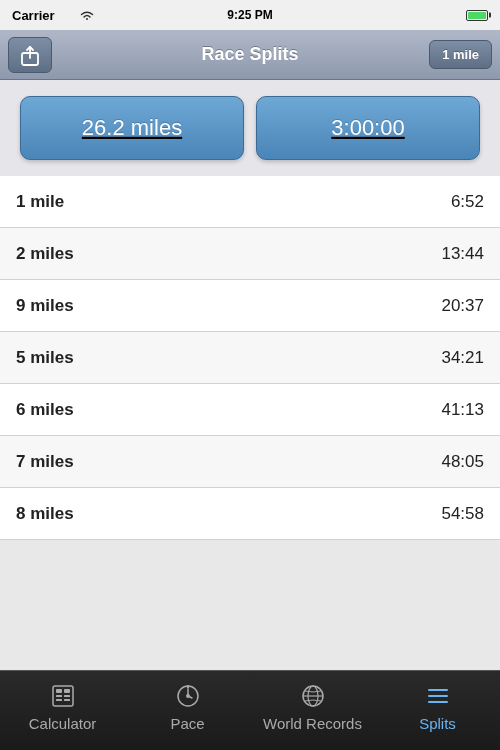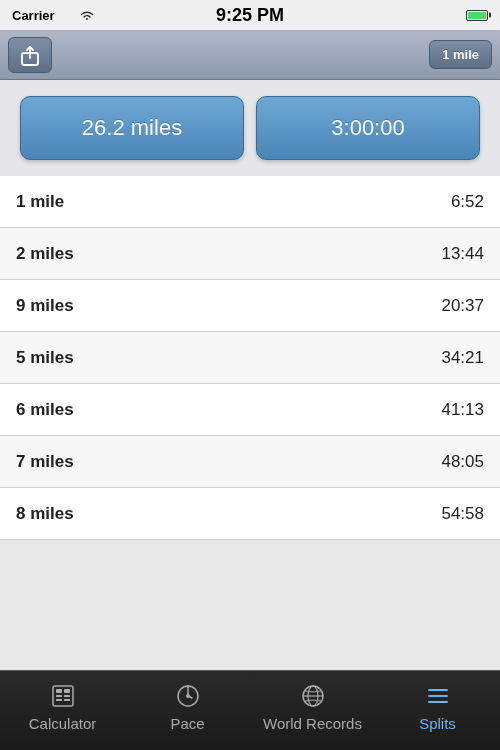--- a/index.html
+++ b/index.html
@@ -18,21 +18,21 @@
       background: #f0f0f0;
       height: 30px;
       display: flex;
       align-items: center;
       justify-content: space-between;
       padding: 0 12px;
       font-size: 13px;
       font-weight: 600;
     }
     .status-bar-left { display: flex; align-items: center; gap: 24px; }
-    .status-bar-center { position: absolute; left: 50%; transform: translateX(-50%); font-size: 18px; font-weight: 600; }
+    .status-bar-center { position: absolute; left: 50%; transform: translateX(-50%); font-size: 12px; font-weight: 600; }
     .status-bar-right { display: flex; align-items: center; gap: 4px; }
     .battery-icon {
       width: 22px; height: 11px;
       border: 1.5px solid #333;
       border-radius: 2px;
       position: relative;
       display: inline-flex;
       align-items: center;
     }
     .battery-icon::after {
@@ -91,20 +91,21 @@
       align-items: center;
       justify-content: center;
     }
 
     
     .button-row {
       display: flex;
       gap: 12px;
       padding: 16px 20px;
       background: #e5e5ea;
+      text-decoration: underline;
     }
     .big-btn {
       flex: 1;
       background: linear-gradient(to bottom, #6ea8d5, #4a85b8);
       border: 1px solid #3a6a95;
       border-radius: 10px;
       color: white;
       font-size: 22px;
       font-weight: 500;
       padding: 18px 10px;
@@ -203,20 +204,21 @@
 <div class="nav-bar">
   <button class="nav-btn nav-btn-left">
     <span>
       <svg width="22" height="22" viewBox="0 0 22 22" fill="none">
         <rect x="3" y="9" width="16" height="12" rx="2" stroke="white" stroke-width="1.8" fill="none"></rect>
         <polyline points="8,6 11,3 14,6" stroke="white" stroke-width="1.8" fill="none" stroke-linecap="round" stroke-linejoin="round"></polyline>
         <line x1="11" y1="3" x2="11" y2="14" stroke="white" stroke-width="1.8" stroke-linecap="round"></line>
       </svg>
     </span>
   </button>
+  <span class="nav-title">Race Splits</span>
   <button class="nav-btn">1 mile</button>
 </div>
 
 <div class="button-row">
   <button class="big-btn">26.2 miles</button>
   <button class="big-btn">3:00:00</button>
 </div>
 
 <div class="splits-list" id="splits-container">
 <div class="split-row">

